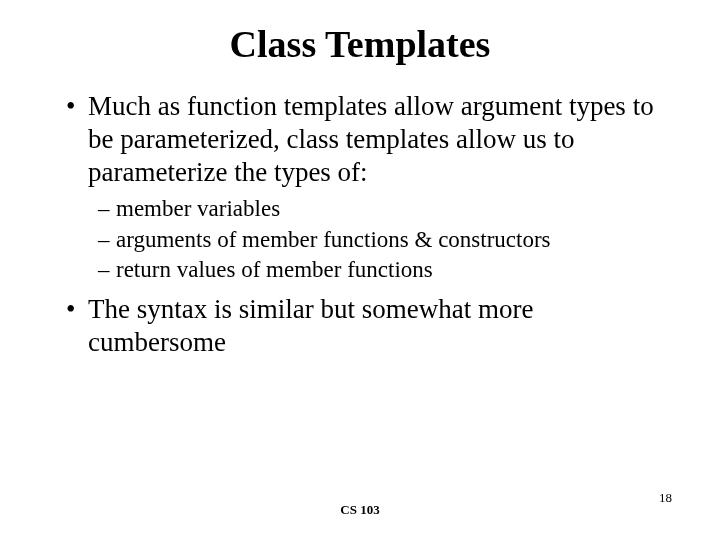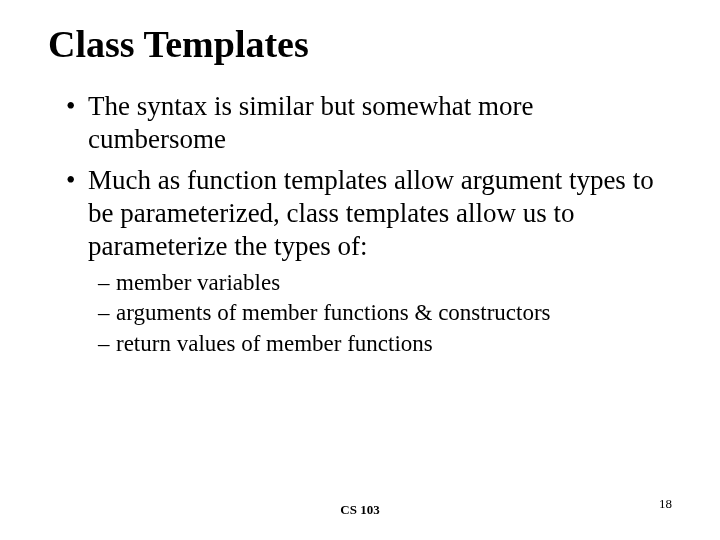--- a/index.html
+++ b/index.html
@@ -14,21 +14,21 @@
     }
     .slide {
       width: 100%;
       height: 100%;
       padding: 20px 48px 0 48px;
       position: relative;
     }
     .title {
       font-size: 38px;
       font-weight: bold;
-      text-align: left;
+      text-align: center;
       margin-top: 2px;
       margin-bottom: 24px;
     }
     .bullet-list {
       list-style: none;
       padding-left: 18px;
     }
     .bullet-item {
       font-size: 27px;
       line-height: 1.22;
@@ -66,40 +66,40 @@
       bottom: 22px;
       left: 0;
       width: 100%;
       display: flex;
       justify-content: center;
       font-size: 13px;
       font-weight: bold;
     }
     .page-number {
       position: absolute;
-      bottom: 28px;
+      bottom: 34px;
       right: 48px;
       font-size: 13px;
     }
   </style>
 </head>
 <body>
 
 <div class="slide">
   <h1 class="title">Class Templates</h1>
 
   <ul class="bullet-list">
     <li class="bullet-item">
-      <span>The syntax is similar but somewhat more cumbersome</span>
-    </li>
-    <li class="bullet-item">
       <span>Much as function templates allow argument types to be parameterized, class templates allow us to parameterize the types of:</span>
       <ul class="sub-list">
         <li class="sub-item">member variables</li>
         <li class="sub-item">arguments of member functions &amp; constructors</li>
         <li class="sub-item">return values of member functions</li>
       </ul>
+    </li>
+    <li class="bullet-item">
+      <span>The syntax is similar but somewhat more cumbersome</span>
     </li>
   </ul>
 
   <div class="footer">CS 103</div>
   <div class="page-number">18</div>
 </div>
 
 </body></html>

